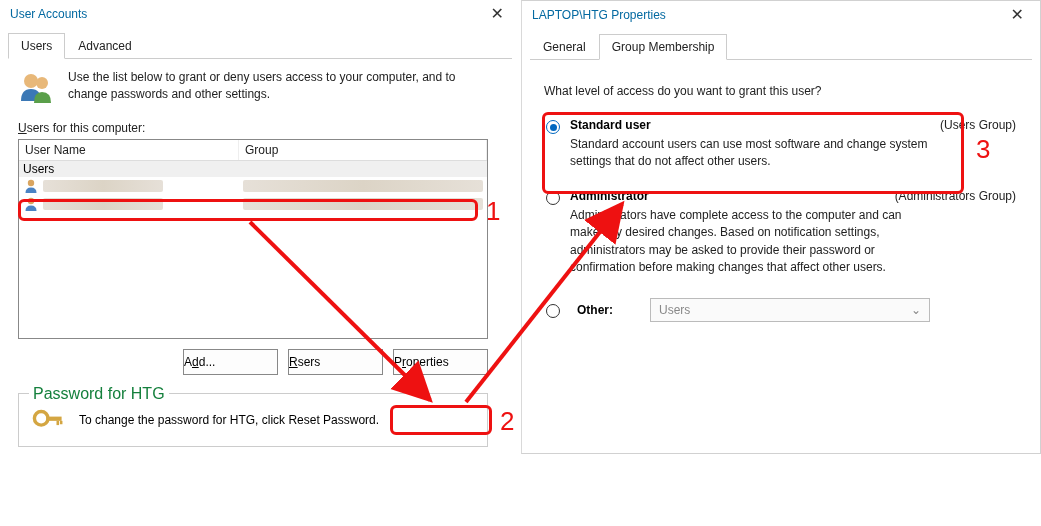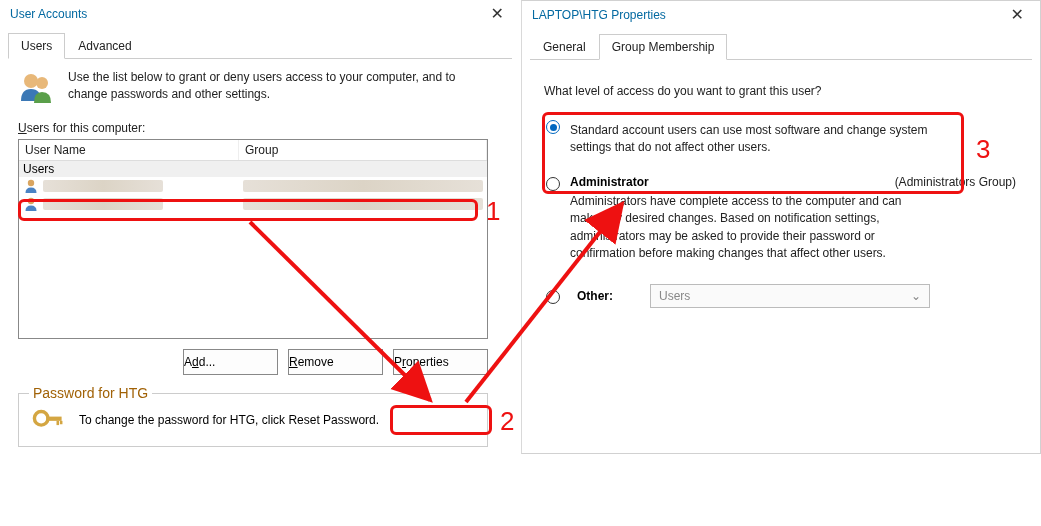--- a/index.html
+++ b/index.html
@@ -143,22 +143,22 @@
       padding: 12px 12px 12px 12px;
       width: 470px;
       position: relative;
     }
     .fieldset-legend {
       position: absolute;
       top: -9px;
       left: 10px;
       background: #fff;
       padding: 0 4px;
-      font-size: 14px;
-      color: #a16207;
+      font-size: 16px;
+      color: #15803d;
     }
     .pw-row { display: flex; align-items: center; gap: 14px; }
     .pw-text { font-size: 12px; }
     
     .q-text { font-size: 12px; color: #222; margin: 14px 4px 16px 4px; }
     .radio-block {
       display: flex;
       gap: 10px;
       align-items: flex-start;
       padding: 4px 6px;
@@ -285,21 +285,21 @@
                 <path d="M2.5 15 Q2.5 9.5 8 9.5 Q13.5 9.5 13.5 15 Z" fill="#4a83c4"></path>
               </svg>
               <span></span>
             </div>
           <div class="cell-group"></div>
         </div>
       </div>
     </div>
     <div class="btn-row">
       <div class="win-btn"><span>A</span><span style="text-decoration:underline">d</span><span>d...</span></div>
-      <div class="win-btn"><span style="text-decoration:underline">R</span><span>emove</span></div>
+      <div class="win-btn"><span style="text-decoration:underline">R</span><span>sers</span></div>
       <div class="win-btn"><span>P</span><span style="text-decoration:underline">r</span><span>operties</span></div>
     </div>
     <div class="fieldset">
       <div class="fieldset-legend">Password for HTG</div>
       <div class="pw-row">
         <svg class="key-icon" viewBox="0 0 40 32">
           <circle cx="12" cy="14" r="8" fill="none" stroke="#d4a642" stroke-width="4"></circle>
           <rect x="18" y="12" width="18" height="5" fill="#d4a642"></rect>
           <rect x="30" y="17" width="3" height="5" fill="#d4a642"></rect>
           <rect x="34" y="17" width="3" height="4" fill="#d4a642"></rect>
@@ -320,20 +320,24 @@
     <div class="tab active">Group Membership</div>
   </div>
   <div class="content">
     <div class="q-text">What level of access do you want to grant this user?</div>
 
     <div class="radio-block">
       <div class="radio-outer checked">
           <div class="radio-inner"></div>
         </div>
       <div class="radio-content">
+        <div class="radio-header">
+          <span class="radio-title">Standard user</span>
+          <span class="radio-group">(Users Group)</span>
+        </div>
         <div class="radio-desc">Standard account users can use most software and change system settings that do not affect other users.</div>
       </div>
     </div>
 
     <div class="radio-block" style="margin-top:10px">
       <div class="radio-outer"></div>
       <div class="radio-content">
         <div class="radio-header">
           <span class="radio-title">Administrator</span>
           <span class="radio-group">(Administrators Group)</span>

